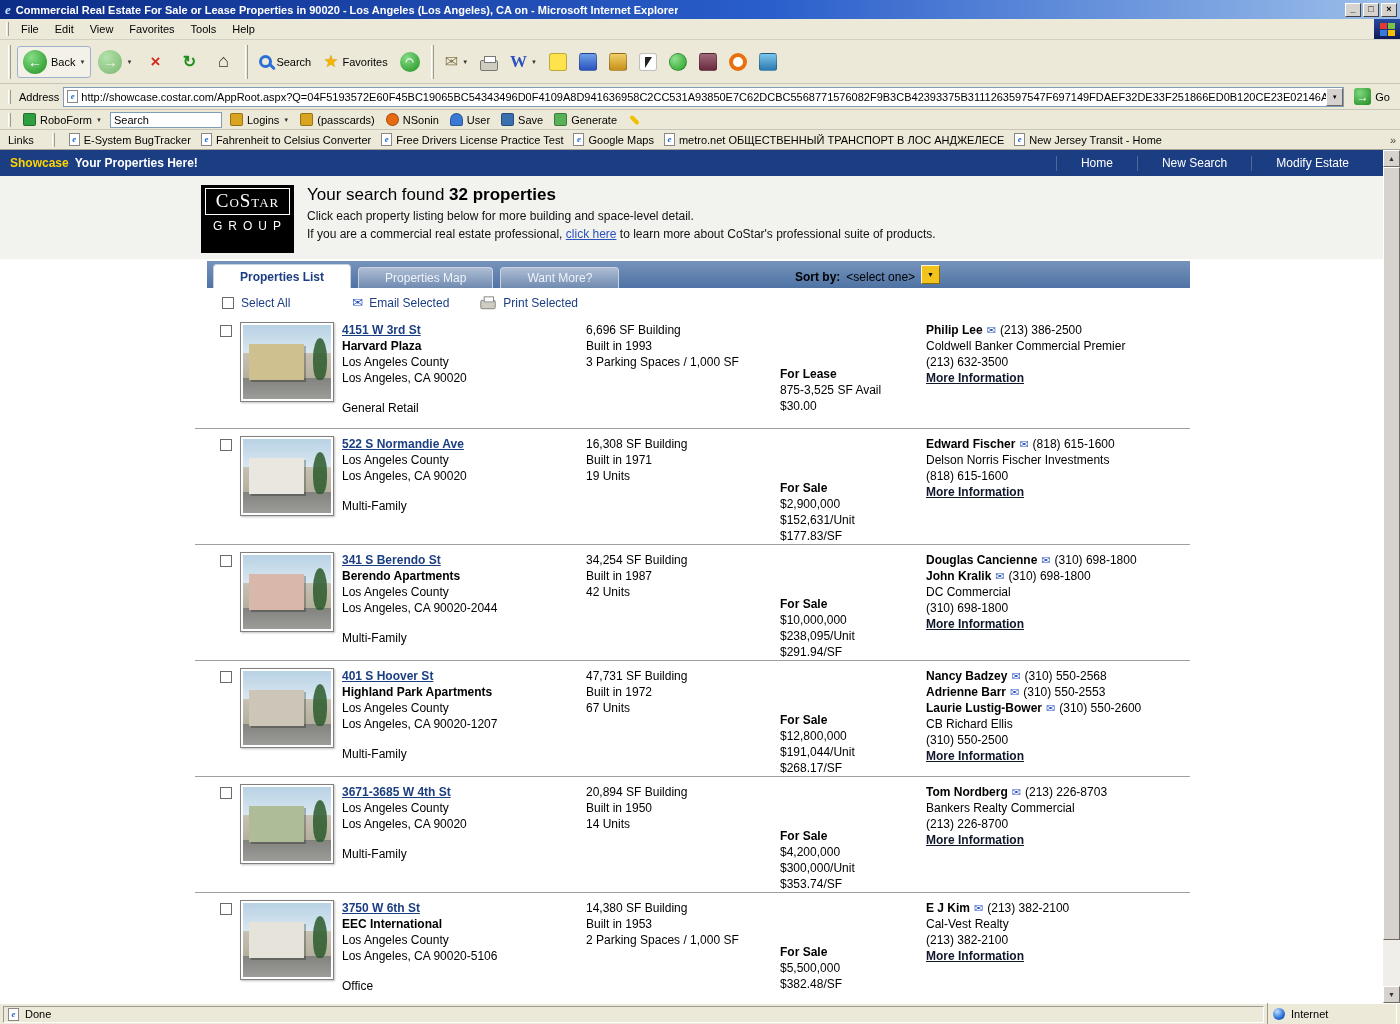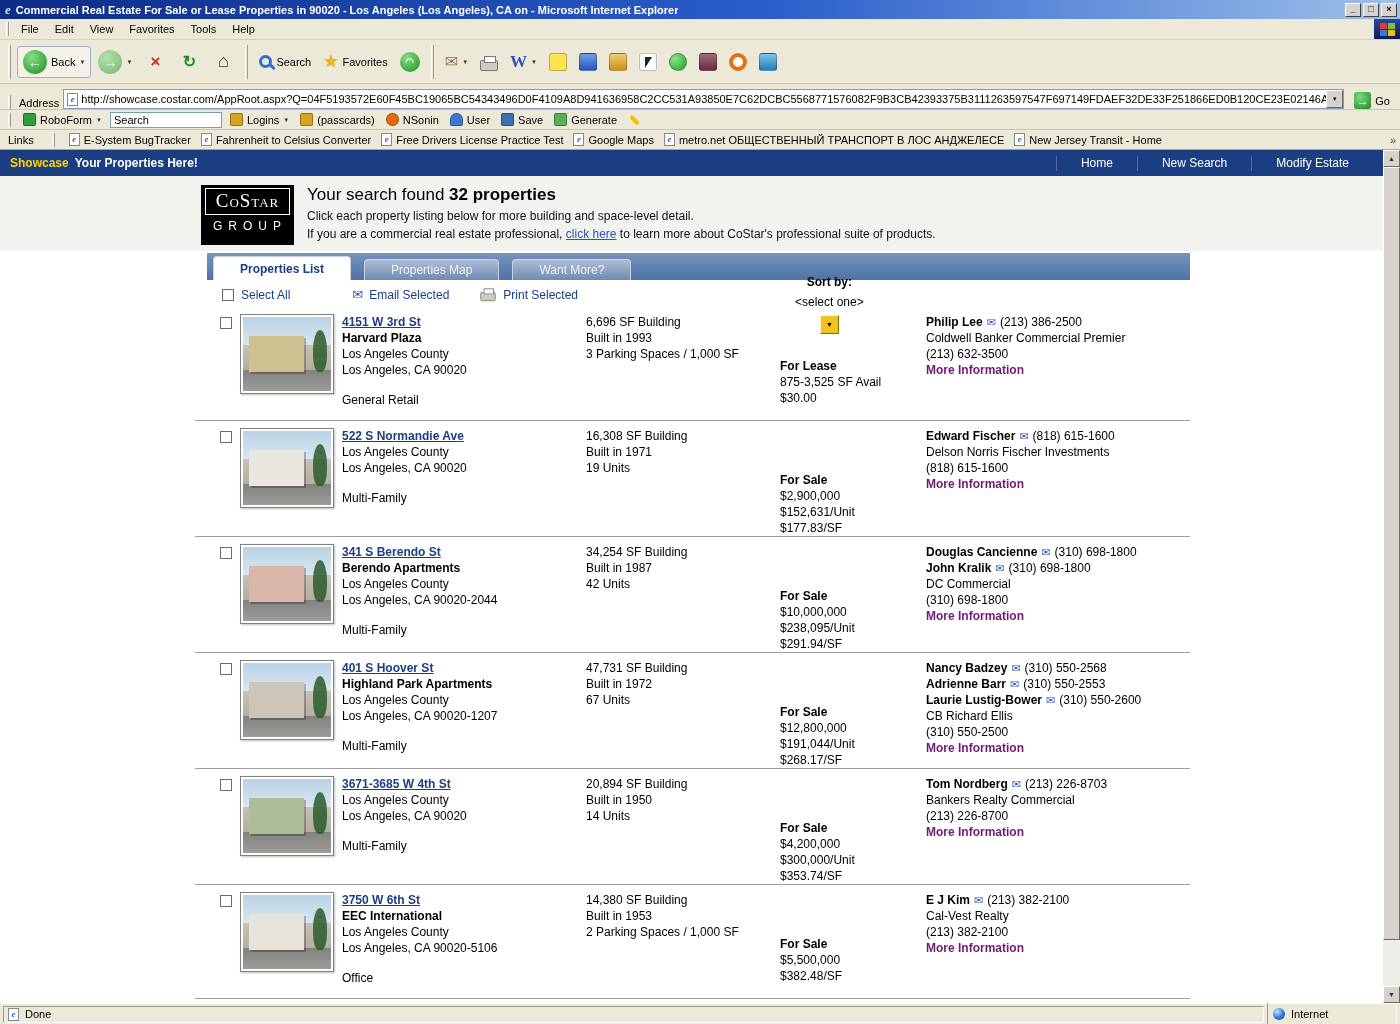--- a/index.html
+++ b/index.html
@@ -58,21 +58,21 @@
   .mi-gold { background:linear-gradient(#f0cf6a,#c89018); }
   .mi-pointer { background:#fff; position:relative; }
   .mi-pointer:after { content:""; position:absolute; left:5px; top:3px; border-left:7px solid #222; border-bottom:11px solid transparent; }
   .mi-msn { background:radial-gradient(circle at 30% 30%, #8fe08f, #22a022); border-radius:50%; }
   .mi-maroon { background:linear-gradient(#a06a7a,#6a2a40); }
   .mi-ring { background:#fff; border:4px solid #e87010; border-radius:50%; }
   .mi-people { background:linear-gradient(#7cc6ec,#2a7ab0); }
 
   
   .addressbar { height:26px; background:#ece9d8; border-bottom:1px solid #c8c5ba;
-                display:flex; align-items:flex-end; font-size:11px; padding:0 4px; gap:4px; }
+                display:flex; align-items:center; font-size:11px; padding:0 4px; gap:4px; }
   .addr-field { flex:1; height:20px; background:#fff; border:1px solid #7f9db9;
                 display:flex; align-items:center; padding-left:3px; overflow:hidden; }
   .doc-ic { width:11px; height:13px; background:#fff; border:1px solid #888; flex:none;
             font-size:9px; color:#2a6fd6; line-height:11px; text-align:center;
             font-style:italic; font-weight:bold; font-family:"Liberation Serif",serif; }
   .addr-url { white-space:nowrap; overflow:hidden; flex:1; margin-left:3px; }
   .addr-dd { width:17px; height:18px; background:#d6d3ce; border:1px solid; flex:none;
              border-color:#fff #6e6a60 #6e6a60 #fff; text-align:center; font-size:6px; line-height:16px; }
   .go-btn { display:flex; align-items:center; gap:4px; padding:0 6px; }
   .go-ic { width:17px; height:17px; border-radius:3px; color:#fff; font-size:12px; font-weight:bold;
@@ -102,38 +102,38 @@
   .showcase { height:26px; background:#1b3e82; display:flex; align-items:center;
               font-size:12px; padding:0 10px; }
   .sc-brand { color:#ffd400; font-weight:bold; margin-right:6px; }
   .sc-tag { color:#fff; font-weight:bold; }
   .sc-nav { margin-left:auto; display:flex; align-items:center; height:100%; }
   .sc-nav-item { color:#fff; font-size:12px; padding:0 24px; border-left:1px solid #51689f;
                  height:15px; line-height:15px; }
 
   .content { height:827px; overflow:hidden; background:#fff; }
   .header-strip { background:#f2f2ef; padding:9px 0 6px 201px; display:flex; gap:13px; }
-  .logo { width:93px; height:60px; background:#000; color:#fff; flex:none; padding:3px 4px; }
+  .logo { width:93px; height:68px; background:#000; color:#fff; flex:none; padding:3px 4px; }
   .logo-box { border:1px solid #fff; text-align:center; font-family:"Liberation Serif",serif;
               font-size:19px; font-variant:small-caps; letter-spacing:1px; padding:1px 0 2px; }
   .logo-group { text-align:center; font-size:12px; letter-spacing:6px; padding:4px 0 0 5px; }
   .found { font-size:17px; color:#000; }
   .found b { font-weight:bold; }
   .hd-line { font-size:12px; margin-top:4px; color:#111; }
   .hd-line:first-of-type { margin-top:7px; }
   .hd-link { color:#2a52be; text-decoration:underline; }
 
   .tabs-band { margin:2px 0 0 207px; width:983px; height:27px; position:relative;
                background:linear-gradient(#7793bb,#4e73a4); display:flex; align-items:flex-end; padding-left:6px; }
-  .tab { height:21px; line-height:21px; padding:0 26px; margin-right:13px; color:#eef2f9;
+  .tab { height:21px; line-height:21px; padding:0 26px; margin-right:7px; color:#eef2f9;
          font-size:12px; background:linear-gradient(#aebdd4,#6f8ab0); border:1px solid #c8d2e2;
          border-bottom:none; border-radius:4px 4px 0 0; }
   .tab.active { background:#fff; color:#1b3e82; font-weight:bold; height:24px; line-height:24px; }
-  .sortbox { position:absolute; left:588px; top:22px; display:flex; align-items:center; gap:6px;
-             font-size:12px; color:#000;flex-direction:column; }
+  .sortbox { position:absolute; left:588px; top:4px; display:flex; align-items:flex-end; gap:6px;
+             font-size:12px; color:#000; }
   .sort-label { font-weight:bold; }
   .sort-btn { width:19px; height:19px; background:#f2c31c; border:1px solid;
               border-color:#fff8d0 #8a6d00 #8a6d00 #fff8d0; font-size:7px; text-align:center;
               line-height:17px; color:#000; }
 
   .actions-row { display:flex; align-items:center; padding:7px 0 5px 222px; font-size:12px;
                  color:#1b3e82; background:#fff; }
   .cb { width:12px; height:12px; background:#fff; border:1px solid #6a6a6a; display:inline-block; flex:none; }
   .act-label { margin-left:7px; }
   .act-email { margin-left:62px; display:flex; align-items:center; gap:6px; }
@@ -159,21 +159,21 @@
   .c1 { margin-left:8px; width:236px; }
   .c2 { margin-left:8px; width:194px; }
   .c3 { width:146px;margin-top:44px; }
   .c4 { flex:1; }
   .addr-link { font-weight:bold; text-decoration:underline; color:#1b3e82;margin-top:41px; }
   .pname { font-weight:bold; }
   .pcat { margin-top:14px; }
   .pstatus { font-weight:bold; }
   .contact b { font-weight:bold; }
   .env { color:#2a52be; font-size:11px; margin:0 4px; }
-  .more { font-weight:bold; color:#701a75; display:inline-block; }
+  .more { font-weight:bold; text-decoration:underline; color:#0f172a; display:inline-block; }
 
   
   .scrollbar { position:absolute; top:0; right:0; bottom:0; width:17px; background:#efeee9; }
   .sb-btn { position:absolute; left:0; width:17px; height:17px; background:#d6d3ce; border:1px solid;
             border-color:#fff #6e6a60 #6e6a60 #fff; font-size:7px; text-align:center; line-height:15px; color:#333; }
   .sb-up { top:0; } .sb-down { bottom:0; }
   .sb-thumb { position:absolute; top:17px; left:0; width:17px; height:calc(100% - 80px);
               background:#d6d3ce; border:1px solid; border-color:#fff #6e6a60 #6e6a60 #fff; }
 
   

